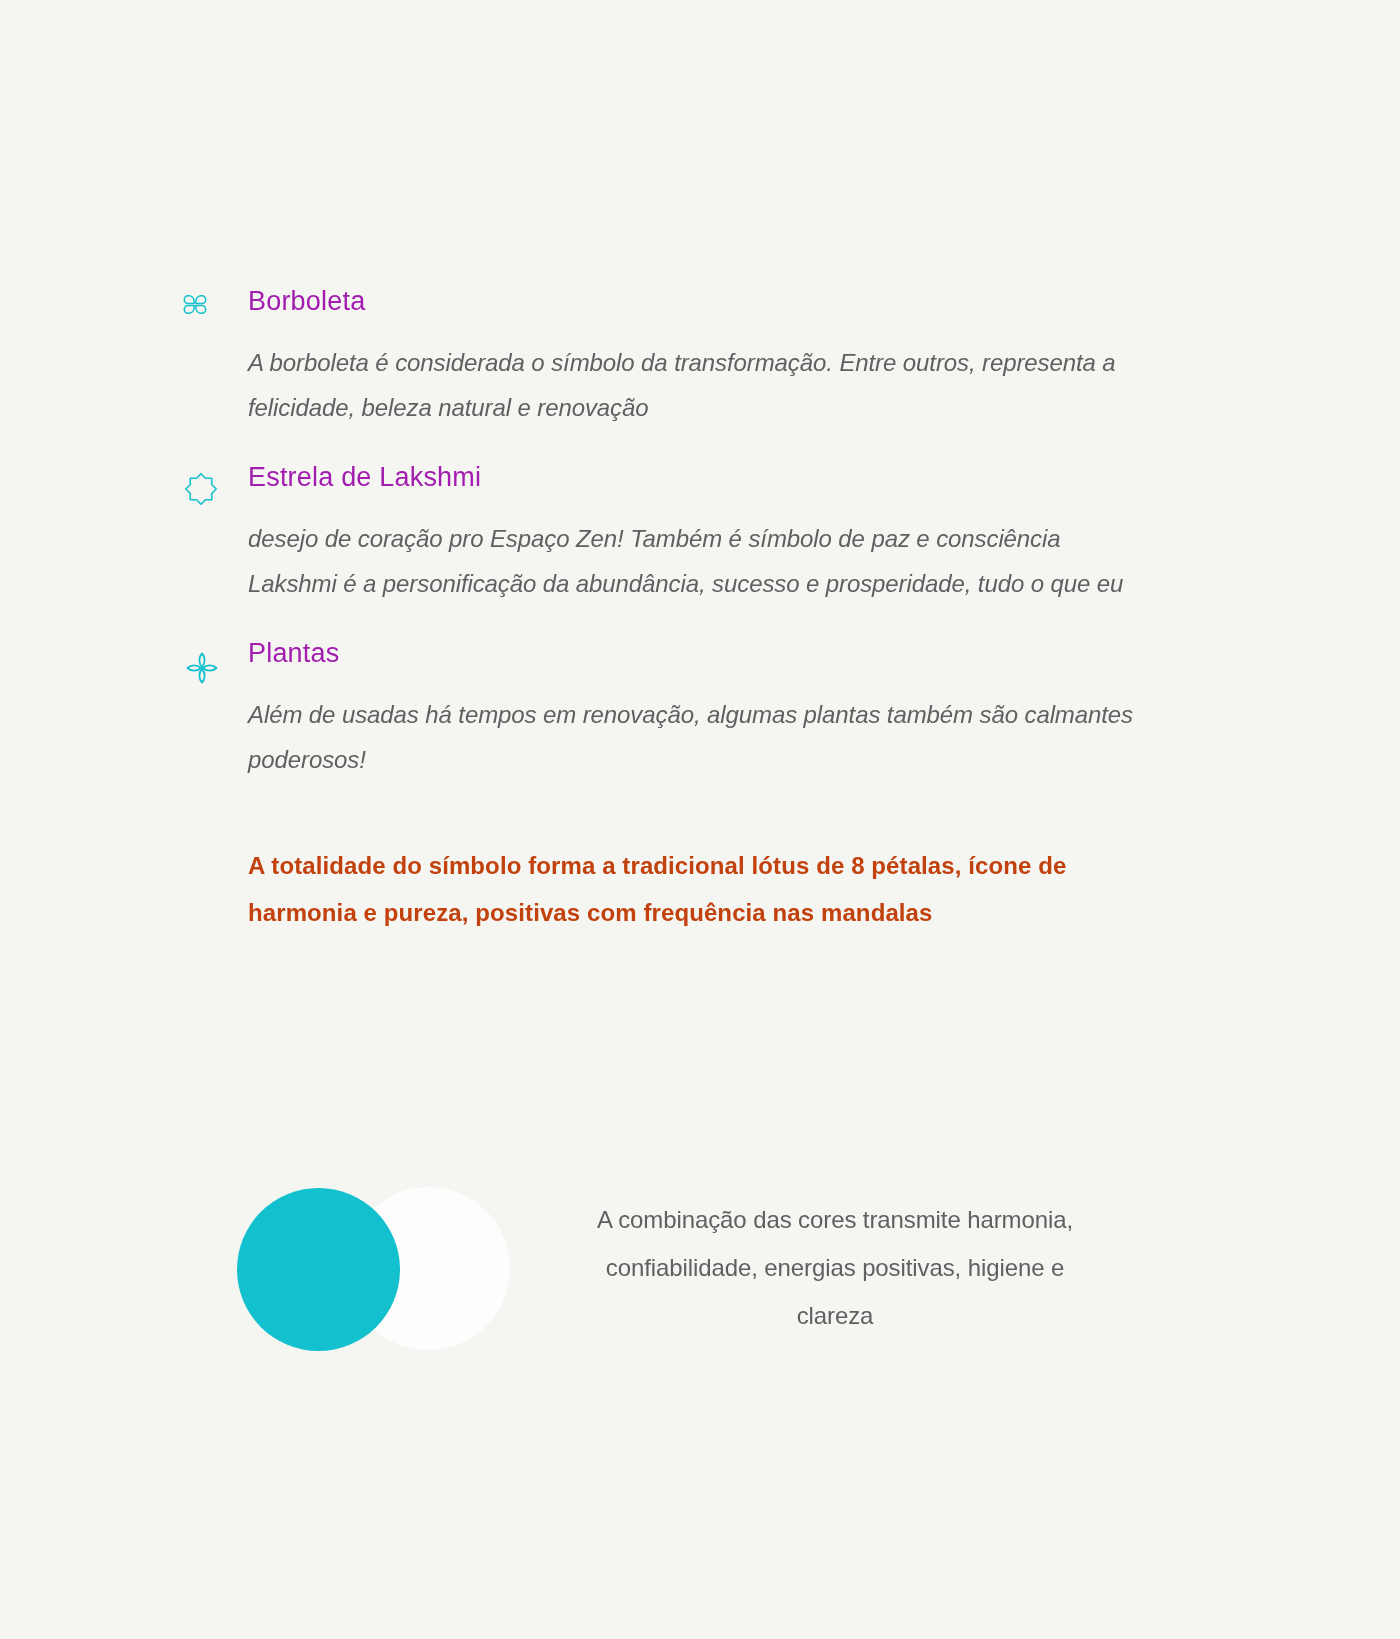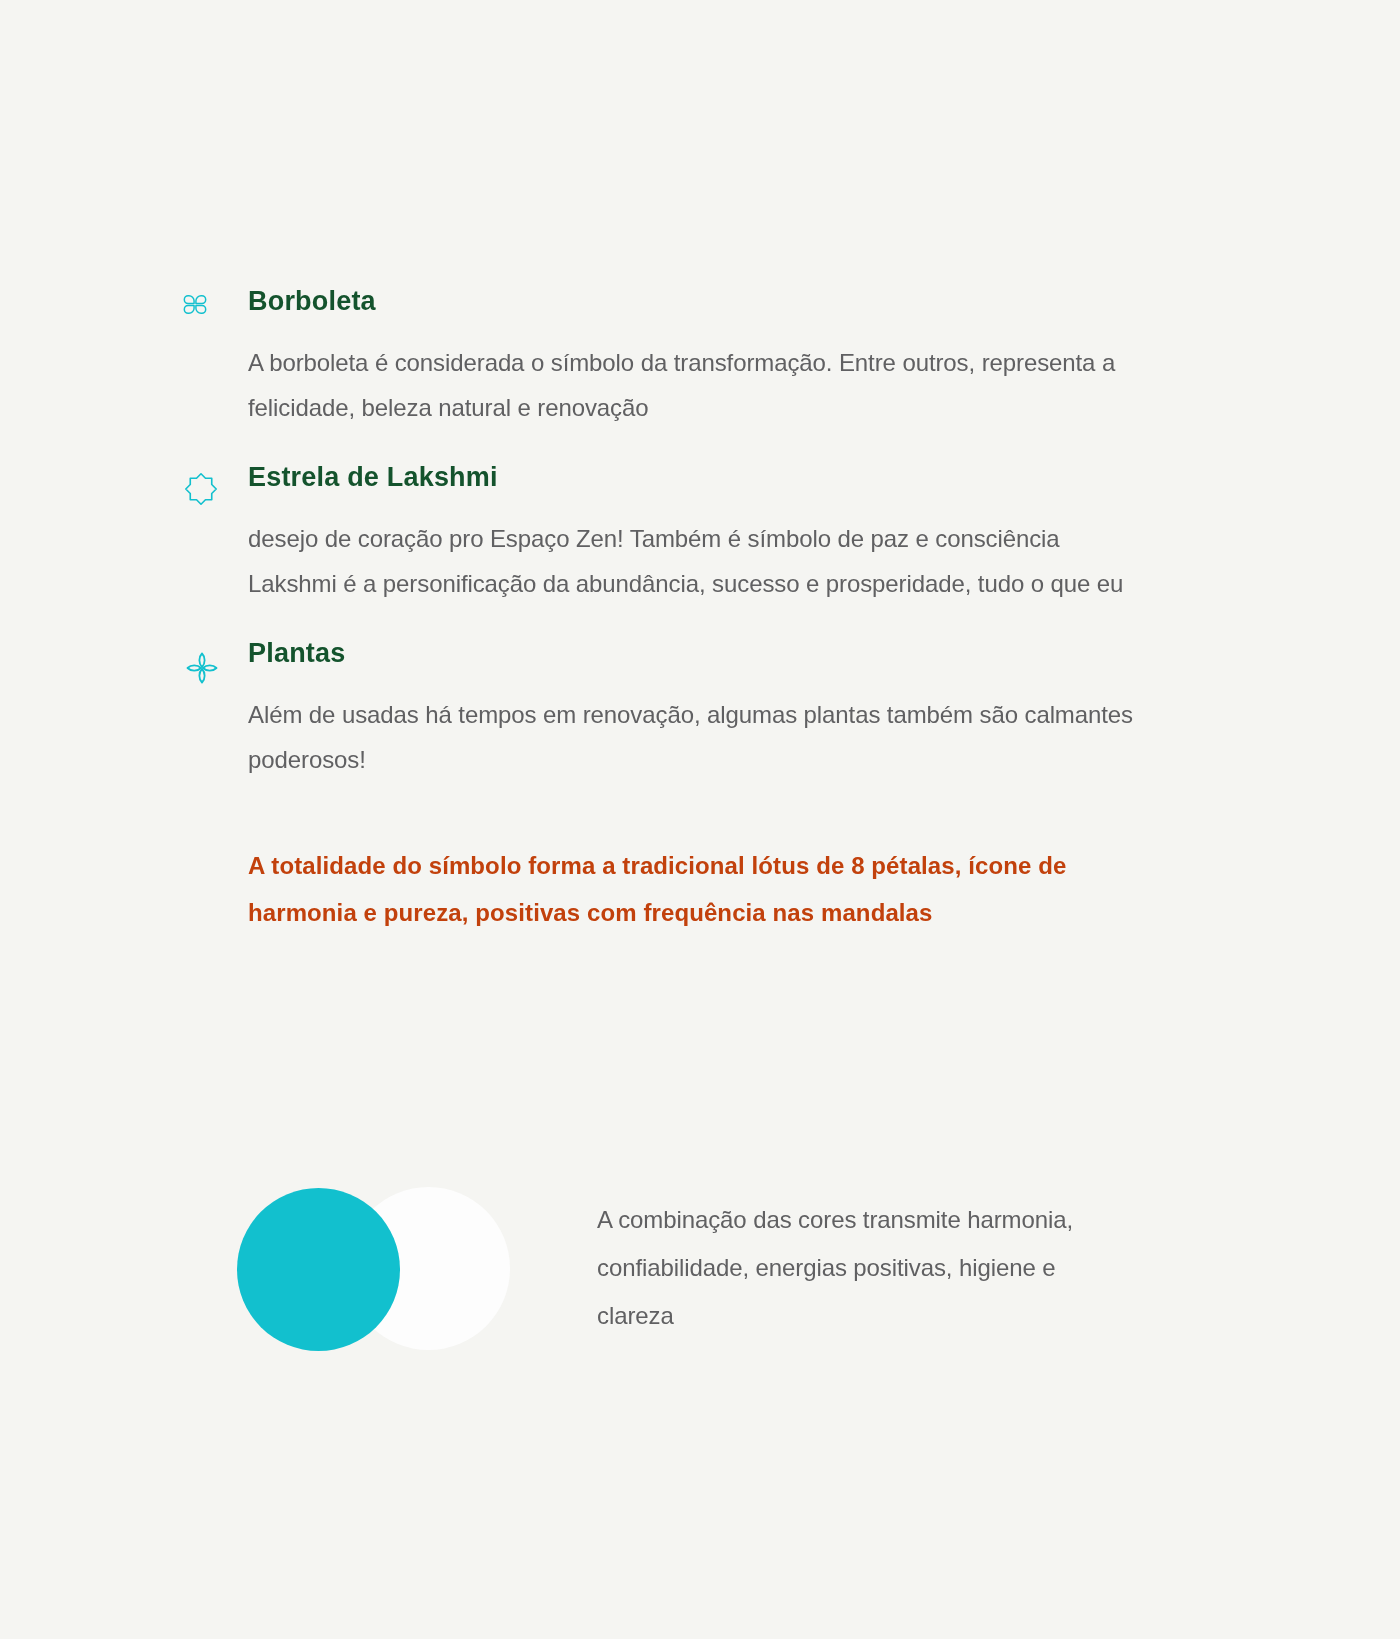--- a/index.html
+++ b/index.html
@@ -29,26 +29,26 @@
   }
   .icon-cell svg { display: block; }
   .icon-butterfly { margin-top: 9px; }
   .icon-star     { margin-top: 10px; }
   .icon-flower   { margin-top: 12px; }
 
   .section-title {
     margin: 0;
     font-size: 27px;
     line-height: 34px;
-    font-weight: 700;
-    color: #14532d;
+    font-weight: 400;
+    color: #a21caf;
     letter-spacing: 0.2px;
     white-space: nowrap;
   }
-  .section-para { margin-top: 22px; }
+  .section-para { margin-top: 22px; font-style: italic; }
   .ln {
     display: block;
     font-size: 24px;
     line-height: 45px;
     color: #606062;
     letter-spacing: -0.1px;
     white-space: nowrap;
   }
 
   
@@ -81,21 +81,21 @@
     left: 347px;
     top: 1187px;
     background: #fdfdfd;
     z-index: 1;
   }
   .palette-text {
     position: absolute;
     left: 597px;
     top: 1196px;
   }
-  .palette-text .ln { line-height: 48px; }
+  .palette-text .ln { line-height: 48px; text-align: center; }
 </style>
 </head>
 <body>
 
 <div class="canvas">
 
   <section class="symbol-section" style="top:284px">
     <div class="icon-cell">
       <svg class="icon-butterfly" width="26" height="23" viewBox="0 0 28 24" fill="none" stroke="#12c0ce" stroke-width="1.6" stroke-linejoin="round" stroke-linecap="round">
         <path id="wing" d="M13,11 L6.5,11 C4.3,11 2.5,9.2 2.5,7 L2.5,6.5 C2.5,4.3 4.3,2.5 6.5,2.5 L7.5,2.5 C10.5,2.5 13,5 13,8 Z"></path>

